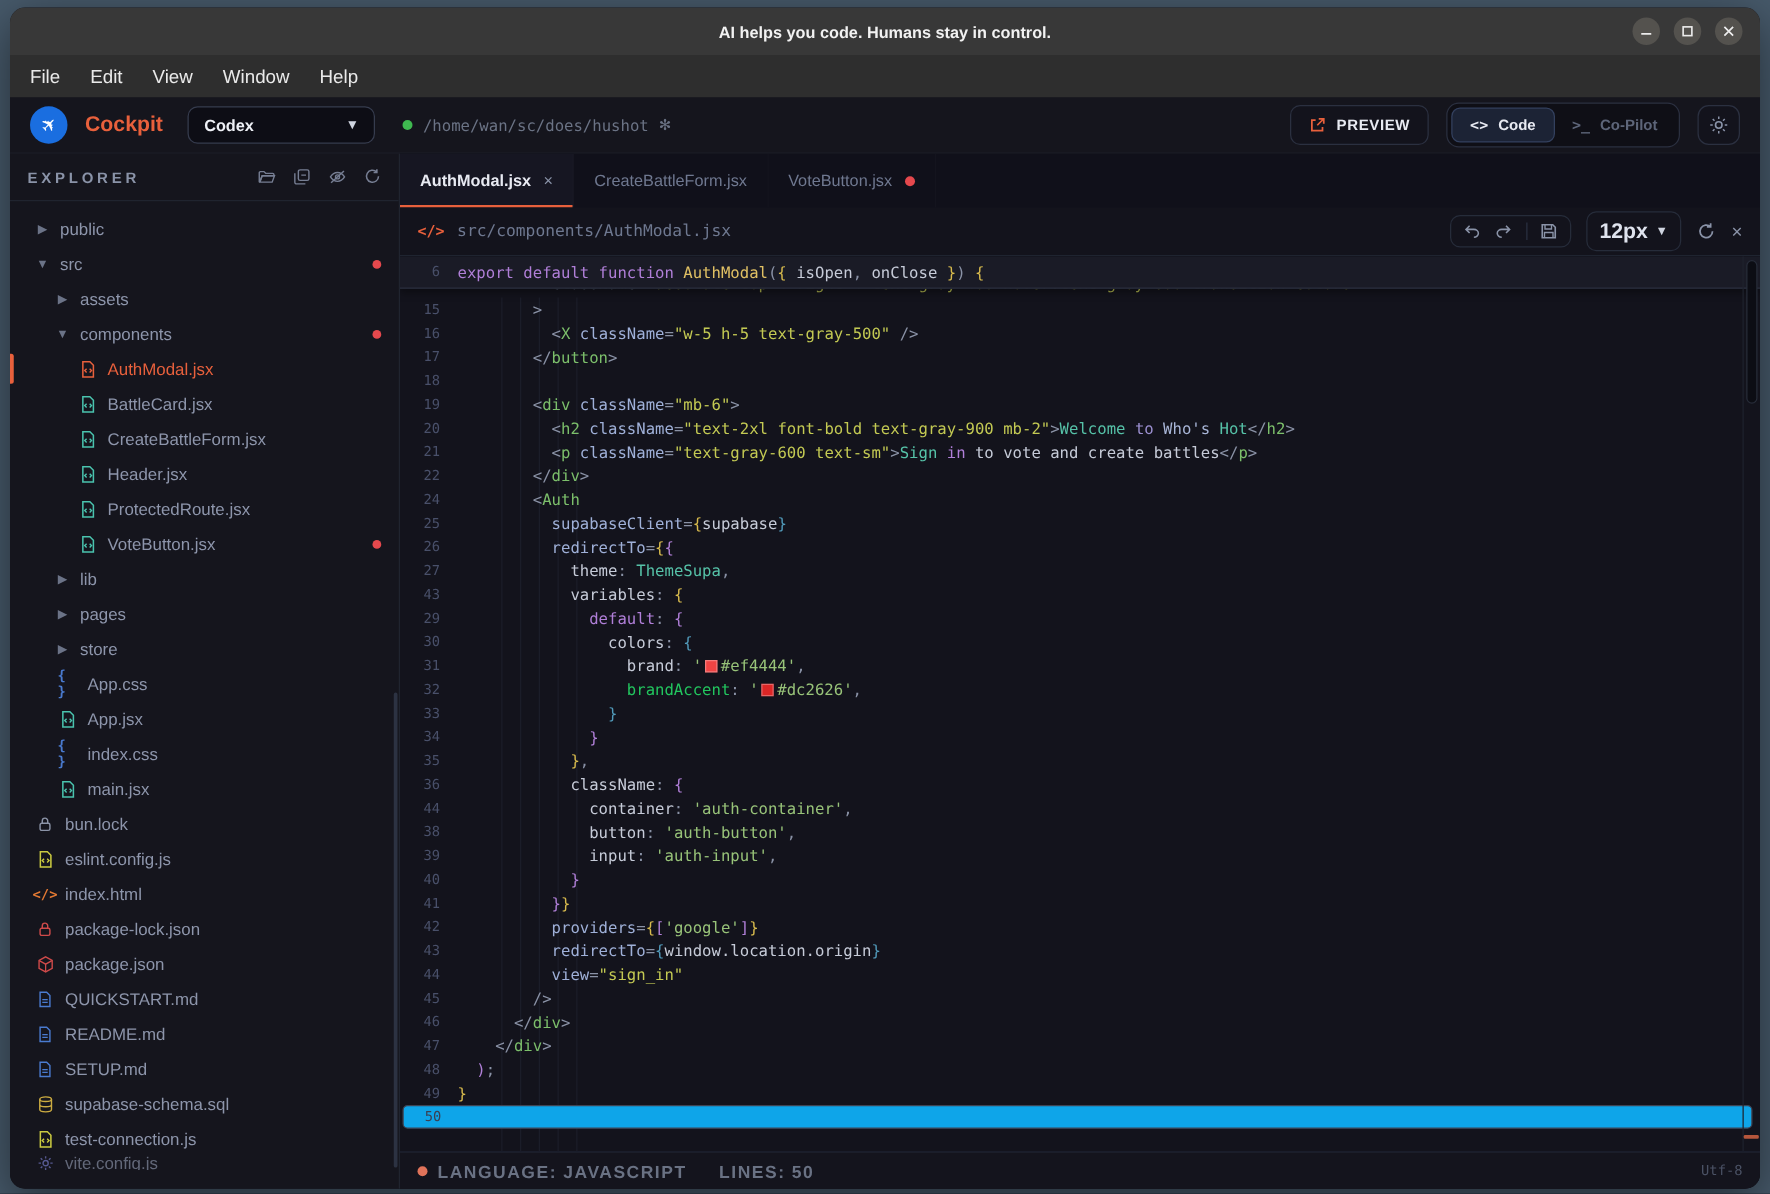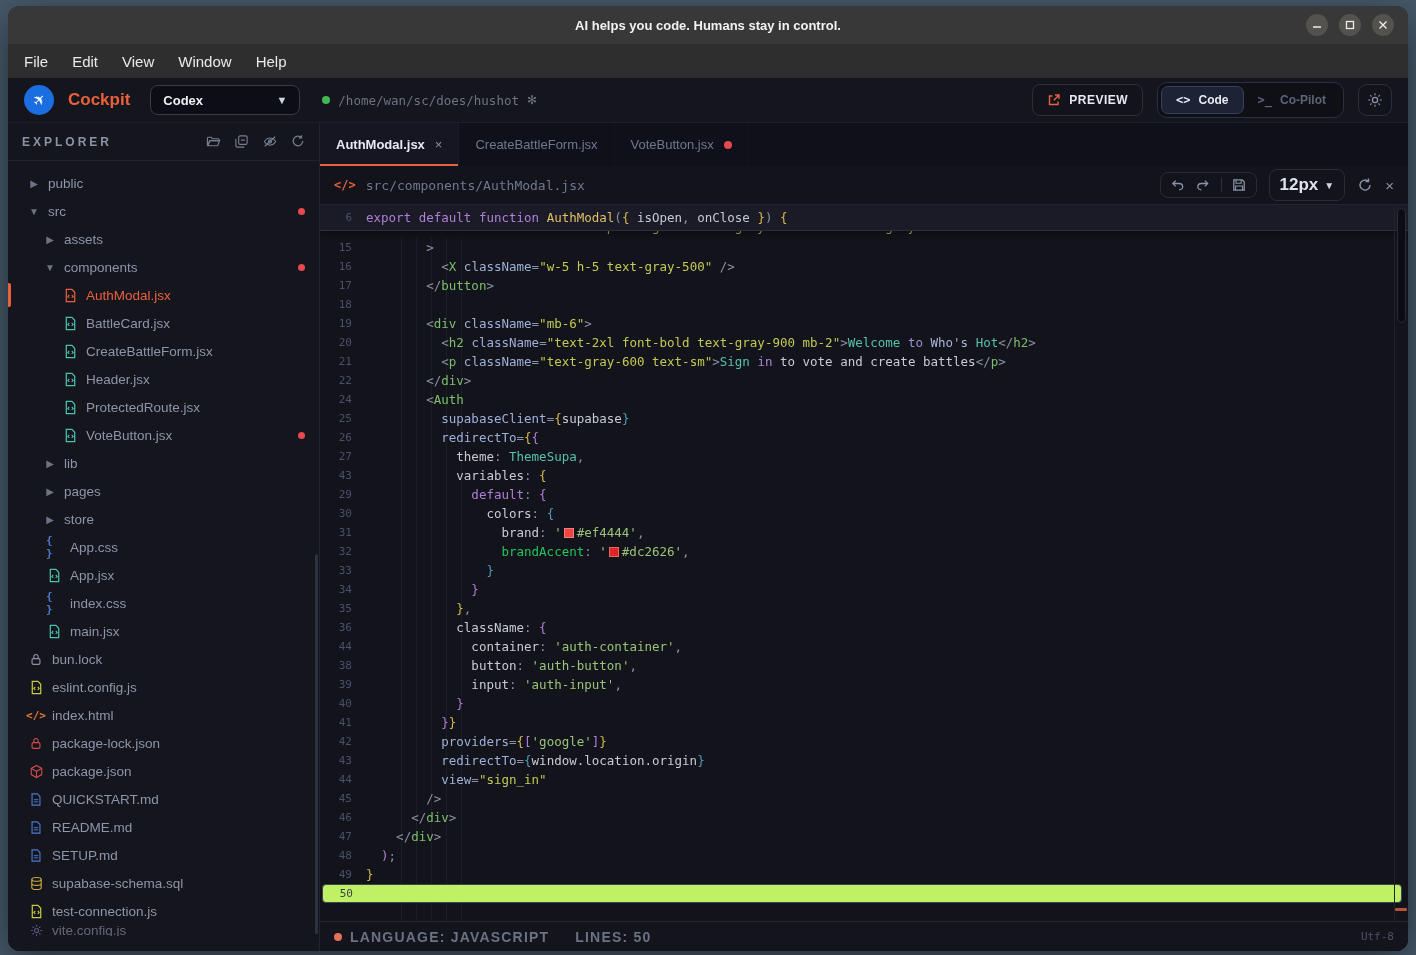--- a/index.html
+++ b/index.html
@@ -114,21 +114,21 @@
   .pinned { position:relative; z-index:3; background:#1a1b26; border-bottom:1px solid #2a2f3e;
     box-shadow:0 3px 6px rgba(0,0,0,.35); display:flex; height:26px; align-items:center; }
   .sliver { height:7px; overflow:hidden; position:relative; opacity:.85; }
   .sliver .inner { transform:translateY(-12px); display:flex; }
   .lines { position:relative; z-index:1; }
   .cline { display:flex; height:19px; align-items:center; position:relative; }
   .gut { width:46px; flex:0 0 auto; text-align:right; padding-right:14px;
     color:#49506a; font-family:"DejaVu Sans Mono", monospace; font-size:11px; }
   .ctext { white-space:pre; font-family:"DejaVu Sans Mono", monospace; font-size:12.5px; }
   .cline.cur { margin:0 6px 0 2px; border:1px solid #3f4454; border-radius:4px;
-    background:#bef264; }
+    background:#0ea5e9; }
   .cline.cur .gut { width:44px; color:#3a4052; }
   .swatch { display:inline-block; width:10px; height:10px; margin:0 3px 0 2px;
     border:1px solid rgba(255,255,255,.3); vertical-align:-1px; }
   .vscroll { position:absolute; top:0; right:0; bottom:0; width:14px;
     border-left:1px solid #1e222d; z-index:4; }
   .vthumb { position:absolute; top:3px; right:2px; width:9px; height:115px;
     background:#0c0d14; border:1px solid #272c39; border-radius:5px; }
   .vmark { position:absolute; bottom:10px; right:1px; width:12px; height:3px;
     background:#b5563c; border-radius:1px; }
 

